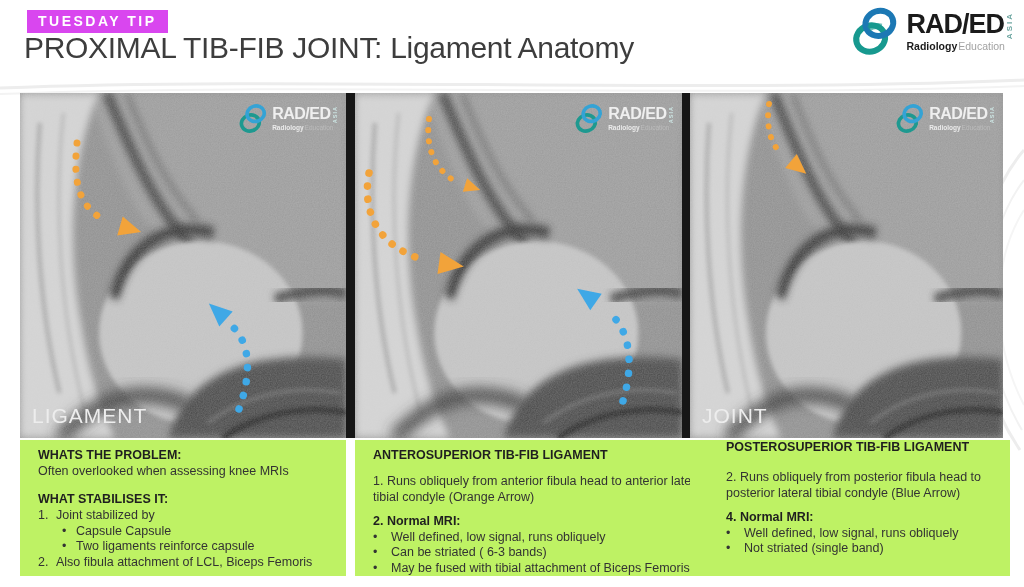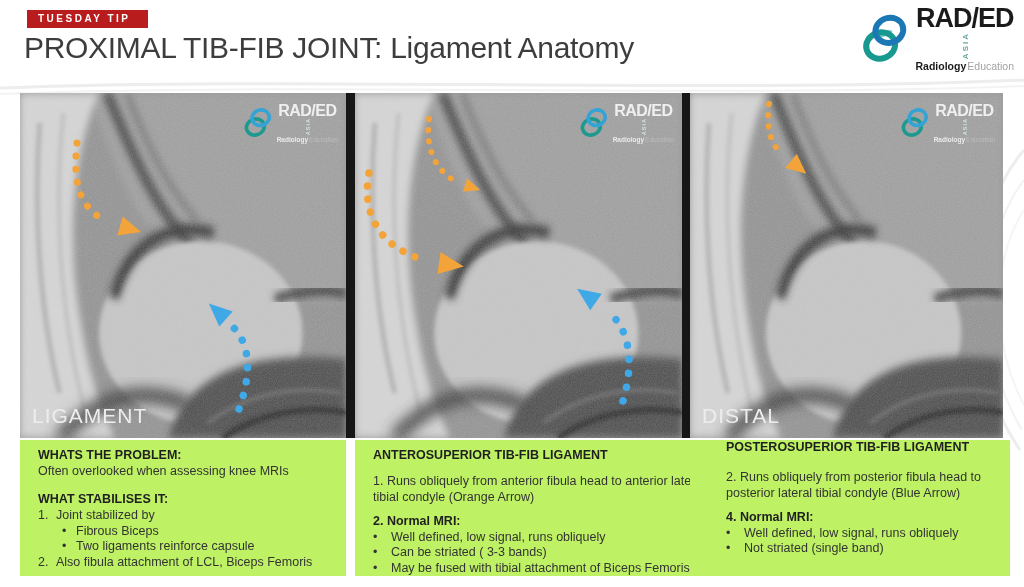--- a/index.html
+++ b/index.html
@@ -1,30 +1,30 @@
 <!DOCTYPE html>
 <html><head>
 <meta charset="utf-8">
 <style>
   html,body{margin:0;padding:0;background:#fff;}
   .stage{position:relative;width:1024px;height:587px;background:#ffffff;overflow:hidden;
          font-family:"Liberation Sans",sans-serif;}
   
   .swoosh{position:absolute;pointer-events:none;}
   
-  .badge{position:absolute;left:27px;top:10px;background:#b91c1c;color:#ffffff;
-         font-size:10px;font-weight:bold;letter-spacing:2.5px;padding:3px 17px 4px 11px;}
+  .badge{position:absolute;left:27px;top:10px;background:#d946ef;color:#ffffff;
+         font-size:14px;font-weight:bold;letter-spacing:2.5px;padding:3px 11px 4px 11px;}
   .title{position:absolute;left:24px;top:31px;font-size:30px;color:#3d3d3d;
          letter-spacing:-0.3px;white-space:nowrap;}
   
   .brand{position:absolute;display:flex;align-items:center;}
   .brand-header{right:10px;top:6px;}
   .brand-icon{flex:0 0 auto;margin-right:5px;}
   .brand-text{display:flex;flex-direction:column;line-height:1;}
-  .brand-row1{display:flex;align-items:center;flex-direction:column;}
+  .brand-row1{display:flex;align-items:flex-start;}
   .brand-name{font-size:27px;font-weight:bold;color:#1b1b1b;letter-spacing:-1px;line-height:0.95;}
   .brand-region{writing-mode:vertical-rl;transform:rotate(180deg);font-size:8px;
                 letter-spacing:2px;color:#68a39e;margin-left:2px;font-weight:bold;}
   .brand-tagline{font-size:10.5px;margin-top:2px;white-space:nowrap;}
   .brand-tagline .t1{font-weight:bold;color:#1b1b1b;}
   .brand-tagline .t2{color:#a2a2a2;margin-left:1px;}
   
   .brand-wm{opacity:0.95;}
   .brand-wm .brand-name{font-size:16px;color:#f4f4f4;letter-spacing:-0.5px;}
   .brand-wm .brand-region{font-size:5.5px;color:#cfe9e7;letter-spacing:1px;}
@@ -208,35 +208,35 @@
       <ellipse cx="28" cy="16" rx="13" ry="11.5" transform="rotate(-18 28 16)" fill="none" stroke="#2fa3d8" stroke-width="5.5"></ellipse>
     </svg>
     <div class="brand-text">
       <div class="brand-row1">
         <span class="brand-name">RAD/ED</span>
         <span class="brand-region">ASIA</span>
       </div>
       <div class="brand-tagline"><span class="t1">Radiology</span><span class="t2">Education</span></div>
     </div>
   </div>
-  <div class="panel-label">DISTAL</div>
+  <div class="panel-label">JOINT</div>
 </div>
 
 <div class="note note-left">
   <h4>WHATS THE PROBLEM:</h4>
   <p>Often overlooked when assessing knee MRIs</p>
   <div class="sp12"></div>
   <h4>WHAT STABILISES IT:</h4>
   <div class="row">
     <span class="mk">1.</span>
     <span class="tx">Joint stabilized by</span>
   </div>
   <div class="row ind">
     <span class="mk">•</span>
-    <span class="tx">Fibrous Biceps</span>
+    <span class="tx">Capsule Capsule</span>
   </div>
   <div class="row ind">
     <span class="mk">•</span>
     <span class="tx">Two ligaments reinforce capsule</span>
   </div>
   <div class="row">
     <span class="mk">2.</span>
     <span class="tx">Also fibula attachment of LCL, Biceps Femoris</span>
   </div>
 </div>
@@ -246,21 +246,21 @@
   <div class="sp10"></div>
   <p>1. Runs obliquely from anterior fibula head  to anterior lateral tibial condyle (Orange Arrow)</p>
   <div class="sp8"></div>
   <h4>2. Normal MRI:</h4>
   <div class="row">
     <span class="mk">•</span>
     <span class="tx">Well defined, low signal, runs obliquely</span>
   </div>
   <div class="row">
     <span class="mk">•</span>
-    <span class="tx">Can be striated ( 3-3 bands)</span>
+    <span class="tx">Can be striated ( 6-3 bands)</span>
   </div>
   <div class="row">
     <span class="mk">•</span>
     <span class="tx">May be fused with tibial attachment of Biceps Femoris</span>
   </div>
 </div>
 
 <div class="note note-right">
   <h4>POSTEROSUPERIOR TIB-FIB LIGAMENT</h4>
   <div class="sp14"></div>

